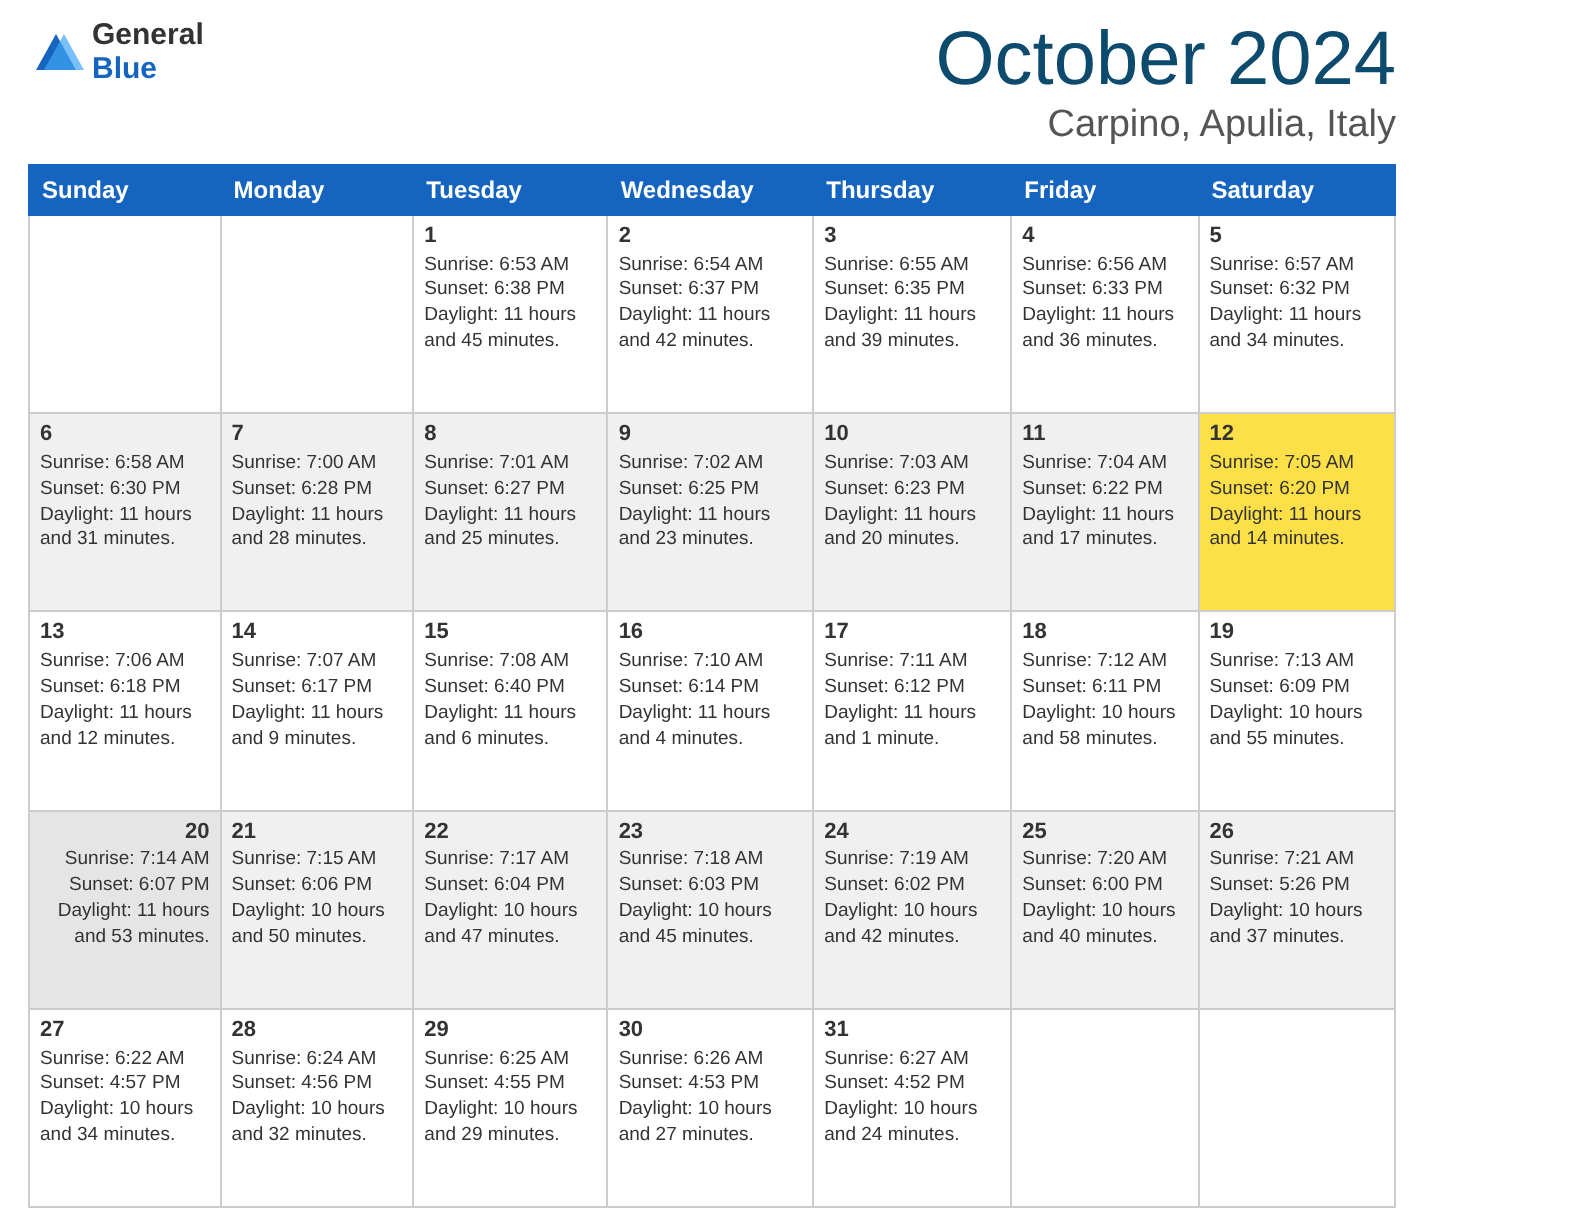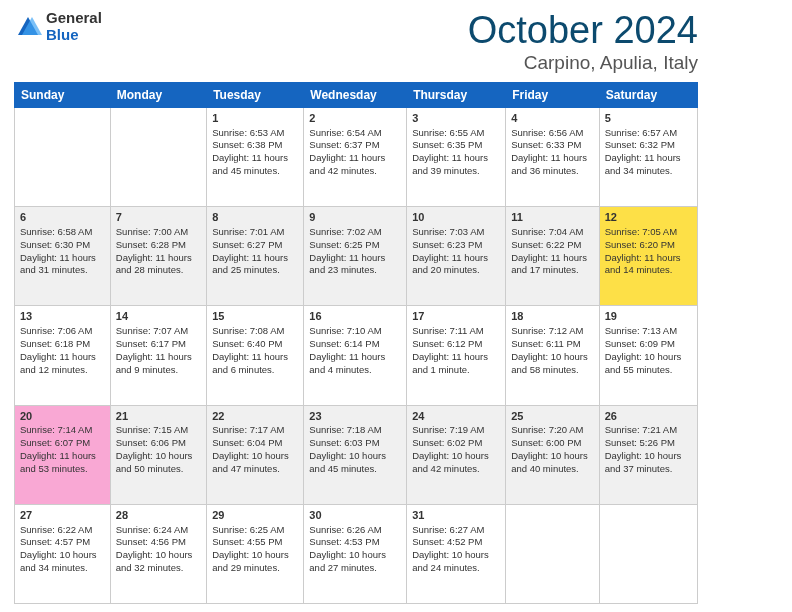--- a/index.html
+++ b/index.html
@@ -150,21 +150,21 @@
         <tr>
           <td><span class="day-number">13</span><span>Sunrise: 7:06 AM</span><br><span>Sunset: 6:18 PM</span><br><span>Daylight: 11 hours and 12 minutes.</span></td>
           <td><span class="day-number">14</span><span>Sunrise: 7:07 AM</span><br><span>Sunset: 6:17 PM</span><br><span>Daylight: 11 hours and 9 minutes.</span></td>
           <td><span class="day-number">15</span><span>Sunrise: 7:08 AM</span><br><span>Sunset: 6:40 PM</span><br><span>Daylight: 11 hours and 6 minutes.</span></td>
           <td><span class="day-number">16</span><span>Sunrise: 7:10 AM</span><br><span>Sunset: 6:14 PM</span><br><span>Daylight: 11 hours and 4 minutes.</span></td>
           <td><span class="day-number">17</span><span>Sunrise: 7:11 AM</span><br><span>Sunset: 6:12 PM</span><br><span>Daylight: 11 hours and 1 minute.</span></td>
           <td><span class="day-number">18</span><span>Sunrise: 7:12 AM</span><br><span>Sunset: 6:11 PM</span><br><span>Daylight: 10 hours and 58 minutes.</span></td>
           <td><span class="day-number">19</span><span>Sunrise: 7:13 AM</span><br><span>Sunset: 6:09 PM</span><br><span>Daylight: 10 hours and 55 minutes.</span></td>
         </tr>
         <tr>
-          <td style="background: #f9a8d4;"><span class="day-number">20</span><span>Sunrise: 7:14 AM</span><br><span>Sunset: 6:07 PM</span><br><span>Daylight: 11 hours and 53 minutes.</span></td>
+          <td style="background: #e5e5e5; text-align: right;"><span class="day-number">20</span><span>Sunrise: 7:14 AM</span><br><span>Sunset: 6:07 PM</span><br><span>Daylight: 11 hours and 53 minutes.</span></td>
           <td style="background: rgb(240, 240, 240);"><span class="day-number">21</span><span>Sunrise: 7:15 AM</span><br><span>Sunset: 6:06 PM</span><br><span>Daylight: 10 hours and 50 minutes.</span></td>
           <td style="background: rgb(240, 240, 240);"><span class="day-number">22</span><span>Sunrise: 7:17 AM</span><br><span>Sunset: 6:04 PM</span><br><span>Daylight: 10 hours and 47 minutes.</span></td>
           <td style="background: rgb(240, 240, 240);"><span class="day-number">23</span><span>Sunrise: 7:18 AM</span><br><span>Sunset: 6:03 PM</span><br><span>Daylight: 10 hours and 45 minutes.</span></td>
           <td style="background: rgb(240, 240, 240);"><span class="day-number">24</span><span>Sunrise: 7:19 AM</span><br><span>Sunset: 6:02 PM</span><br><span>Daylight: 10 hours and 42 minutes.</span></td>
           <td style="background: rgb(240, 240, 240);"><span class="day-number">25</span><span>Sunrise: 7:20 AM</span><br><span>Sunset: 6:00 PM</span><br><span>Daylight: 10 hours and 40 minutes.</span></td>
           <td style="background: rgb(240, 240, 240);"><span class="day-number">26</span><span>Sunrise: 7:21 AM</span><br><span>Sunset: 5:26 PM</span><br><span>Daylight: 10 hours and 37 minutes.</span></td>
         </tr>
         <tr>
           <td><span class="day-number">27</span><span>Sunrise: 6:22 AM</span><br><span>Sunset: 4:57 PM</span><br><span>Daylight: 10 hours and 34 minutes.</span></td>
           <td><span class="day-number">28</span><span>Sunrise: 6:24 AM</span><br><span>Sunset: 4:56 PM</span><br><span>Daylight: 10 hours and 32 minutes.</span></td>

